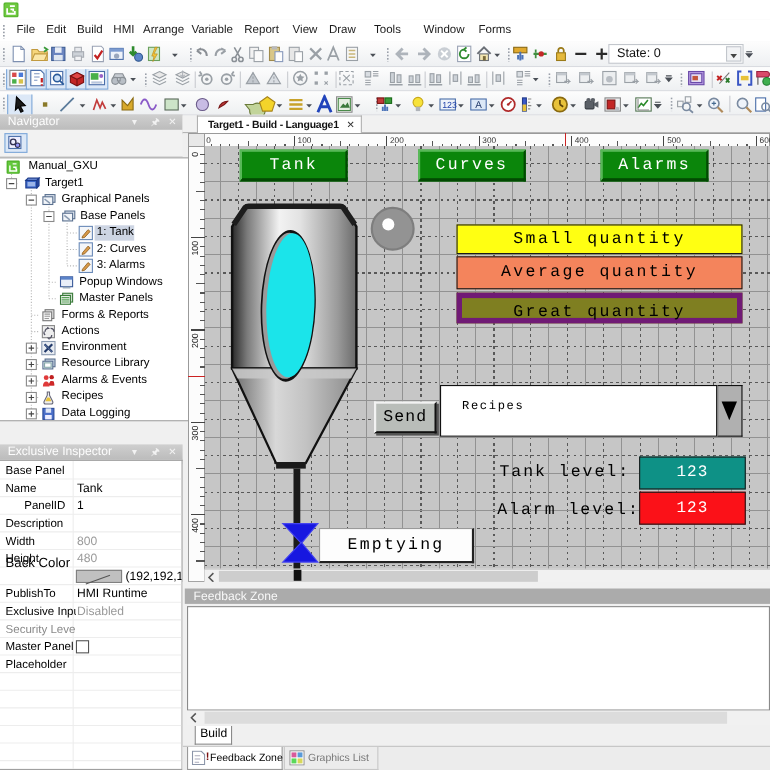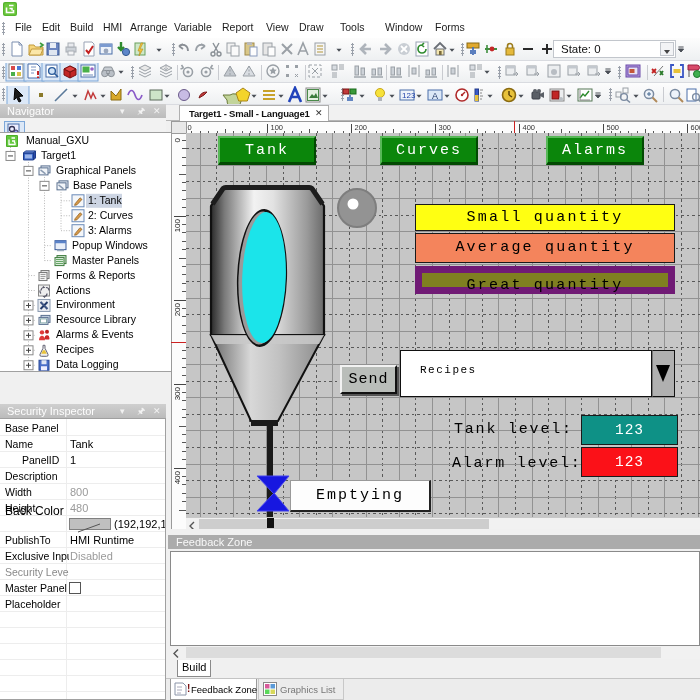--- a/index.html
+++ b/index.html
@@ -479,21 +479,21 @@
   </div>
 <div class="a" style="left:0;top:105px;width:166px;height:295px;background:#f0f0f0">
 <div class="ptit" style="top:-1px"><b>Navigator</b><span class="pbtn" style="left:120px">▾</span><span class="pbtn" style="left:137px">🖈</span><span class="pbtn" style="left:153px">✕</span></div>
 <div class="a" style="left:0;top:13px;width:166px;height:25px;background:#f2f2f2;border-bottom:1px solid #d5d5d5">
       <div class="a" style="left:4px;top:3px;width:21px;height:18px;background:#dce8f7;border:1px solid #7da7d8"><svg width="19" height="16">
           <rect x="3" y="2" width="11" height="11" fill="#eef" stroke="#4a6ea9"></rect>
           <circle cx="7" cy="7" r="2.5" fill="none" stroke="#335" stroke-width="1.3"></circle>
           <circle cx="11" cy="10" r="2" fill="#99f" stroke="#335"></circle>
         </svg></div>
     </div>
-<div class="a" style="left:0;top:27px;width:190px;height:240px;background:#fff;border:1px solid #a0a0a0;border-left:none">
+<div class="a" style="left:0;top:38px;width:190px;height:240px;background:#fff;border:1px solid #a0a0a0;border-left:none">
 <svg class="a" style="left:0;top:0" width="150" height="240">
         <path d="M10.5 14.0L10.5 22.95" stroke="#b8b8b8" stroke-dasharray="1 1.6"></path>
         <path d="M28.5 28.95L28.5 232.25" stroke="#b8b8b8" stroke-dasharray="1 1.6"></path>
         <path d="M44.5 43.9L44.5 127.6" stroke="#b8b8b8" stroke-dasharray="1 1.6"></path>
         <path d="M61 58.849999999999994L61 97.69999999999999" stroke="#b8b8b8" stroke-dasharray="1 1.6"></path>
         <path d="M61 67.8L70 67.8" stroke="#b8b8b8" stroke-dasharray="1 1.6"></path>
         <path d="M61 82.75L70 82.75" stroke="#b8b8b8" stroke-dasharray="1 1.6"></path>
         <path d="M61 97.69999999999999L70 97.69999999999999" stroke="#b8b8b8" stroke-dasharray="1 1.6"></path>
         <path d="M44.5 112.64999999999999L52 112.64999999999999" stroke="#b8b8b8" stroke-dasharray="1 1.6"></path>
         <path d="M44.5 127.6L52 127.6" stroke="#b8b8b8" stroke-dasharray="1 1.6"></path>
@@ -627,21 +627,21 @@
             <path d="M4 8l3-4 3 4" fill="none" stroke="#707070" stroke-width="1.3"></path>
           </svg></div>
         <div class="a" style="left:0;bottom:0;width:14px;height:13px;background:#f2f2f2"><svg width="14" height="13">
             <path d="M4 5l3 4 3-4" fill="none" stroke="#707070" stroke-width="1.3"></path>
           </svg></div>
         <div class="a" style="left:1px;top:14px;width:12px;height:70px;background:#cdcdcd"></div>
       </div>
 </div>
 </div>
 <div class="a" style="left:0;top:400px;width:166px;height:300px;background:#f0f0f0">
-<div class="ptit" style="top:4px"><b>Security Inspector</b><span class="pbtn" style="left:120px">▾</span><span class="pbtn" style="left:137px">🖈</span><span class="pbtn" style="left:153px">✕</span></div>
+<div class="ptit" style="top:4px"><b>Exclusive Inspector</b><span class="pbtn" style="left:120px">▾</span><span class="pbtn" style="left:137px">🖈</span><span class="pbtn" style="left:153px">✕</span></div>
 <div class="a" style="left:0;top:18px;width:166px;height:282px;background:#fff;border:1px solid #a0a0a0;border-left:none;overflow:hidden">
 <svg class="a" style="left:0;top:0" width="165" height="282">
         <path d="M0 16.5H165" stroke="#ededed"></path>
         <path d="M0 32.5H165" stroke="#ededed"></path>
         <path d="M0 48.5H165" stroke="#ededed"></path>
         <path d="M0 64.5H165" stroke="#ededed"></path>
         <path d="M0 80.5H165" stroke="#ededed"></path>
         <path d="M0 96.5H165" stroke="#ededed"></path>
         <path d="M0 112.5H165" stroke="#ededed"></path>
         <path d="M0 128.5H165" stroke="#ededed"></path>
@@ -677,21 +677,21 @@
 <span class="a" style="left:5px;top:130.5px;width:64px;overflow:hidden;font-size:10.5px;color:#000;white-space:nowrap">Exclusive Inpu</span>
 <span class="a" style="left:70px;top:130.5px;font-size:11px;color:#9a9a9a;white-space:nowrap">Disabled</span>
 <span class="a" style="left:5px;top:146.5px;width:64px;overflow:hidden;font-size:10.5px;color:#8a8a8a;white-space:nowrap">Security Level</span>
 <span class="a" style="left:5px;top:162.5px;width:64px;overflow:hidden;font-size:10.5px;color:#000;white-space:nowrap">Master Panel</span>
 <div class="a" style="left:69px;top:163.0px;width:12px;height:12px;background:#fff;border:1px solid #555"></div>
 <span class="a" style="left:5px;top:178.5px;width:64px;overflow:hidden;font-size:10.5px;color:#000;white-space:nowrap">Placeholder</span>
 </div>
   </div>
 <div class="a" style="left:166px;top:105px;width:534px;height:16px;background:#f1f1f1;border-bottom:1px solid #b5b5b5">
     <div class="a" style="left:13px;top:0;width:150px;height:16px;background:#fff;border:1px solid #b0b0b0;border-bottom:none">
-      <span class="a" style="left:9px;top:2px;font-size:9.5px;font-weight:bold;color:#111;white-space:nowrap;letter-spacing:-0.2px">Target1 - Small - Language1</span>
+      <span class="a" style="left:9px;top:2px;font-size:9.5px;font-weight:bold;color:#111;white-space:nowrap;letter-spacing:-0.2px">Target1 - Build - Language1</span>
       <span class="a" style="left:135px;top:2px;font-size:9px;color:#333">✕</span>
     </div>
   </div>
 <svg class="a" style="left:166px;top:121px" width="534" height="408" shape-rendering="crispEdges">
     <rect x="5" y="0" width="15" height="12" fill="#e8e8e8" stroke="#9a9a9a"></rect>
     <rect x="20" y="0" width="514" height="12" fill="#fcfcfc" stroke="#9a9a9a"></rect>
     <path d="M25.900000000000006 9.5V12" stroke="#555"></path>
     <path d="M34.30000000000001 9.5V12" stroke="#555"></path>
     <path d="M42.69999999999999 9.5V12" stroke="#555"></path>
     <path d="M51.099999999999994 9.5V12" stroke="#555"></path>
@@ -900,21 +900,21 @@
     <rect x="51" y="240" width="27" height="6" fill="#1a1a1a"></rect>
     <path d="M70 246 V 346" stroke="#1a1a1a" stroke-width="6"></path>
     <g transform="rotate(2 62 98)">
       <ellipse cx="62" cy="98" rx="25" ry="69" fill="#111"></ellipse>
       <ellipse cx="61" cy="98" rx="22.5" ry="66.5" fill="#9a9a9a"></ellipse>
       <ellipse cx="64" cy="97.5" rx="21.8" ry="65.5" fill="#1be4ea"></ellipse>
     </g>
   </svg>
 <div class="a" style="left:415px;top:204px;width:260px;height:27px;background:#ffff12;border:1px solid #1a1a1a;color:#000;text-align:center;font-family:'Liberation Mono',monospace;font-size:15px;letter-spacing:2.2px;line-height:25px">Small quantity</div>
 <div class="a" style="left:415px;top:233px;width:260px;height:30px;background:#f4845c;border:1px solid #1a1a1a;color:#000;text-align:center;font-family:'Liberation Mono',monospace;font-size:15px;letter-spacing:2.2px;line-height:28px">Average quantity</div>
-<div class="a" style="left:415px;top:266px;width:260px;height:28px;background:#7f7f21;border:7px solid #701a75;color:#000;text-align:center;font-family:'Liberation Mono',monospace;font-size:15px;letter-spacing:2.2px;line-height:26px">Great quantity</div>
+<div class="a" style="left:415px;top:266px;width:260px;height:28px;background:#7f7f21;border:5px solid #701a75;color:#000;text-align:center;font-family:'Liberation Mono',monospace;font-size:15px;letter-spacing:2.2px;line-height:26px">Great quantity</div>
 <div class="a" style="left:340px;top:365px;width:57px;height:29px;background:#b9bdb9;border-top:2px solid #f2f2f2;border-left:2px solid #f2f2f2;border-right:2px solid #111;border-bottom:2px solid #111;box-shadow:2px 2px 0 #555;color:#000;text-align:center;font-family:'Liberation Mono',monospace;font-size:15px;letter-spacing:1px;line-height:25px">Send</div>
 <div class="a" style="left:400px;top:350px;width:252px;height:47px;background:#fff;border:1.5px solid #111">
     <span class="a" style="left:19px;top:13px;font-family:'Liberation Mono',monospace;font-size:11px;letter-spacing:1.5px;color:#000">Recipes</span>
   </div>
 <div class="a" style="left:652px;top:350px;width:23px;height:47px;background:#b0b0b0;border:1.5px solid #111;border-left:1px solid #777"><svg width="20" height="44">
       <path d="M3 14h14l-7 17z" fill="#000"></path>
     </svg></div>
 <span class="a" style="left:454px;top:421px;font-family:'Liberation Mono',monospace;font-size:15px;letter-spacing:1.8px;color:#000">Tank level:</span>
 <span class="a" style="left:452px;top:455px;font-family:'Liberation Mono',monospace;font-size:15px;letter-spacing:1.8px;color:#000">Alarm level:</span>
 <div class="a" style="left:581px;top:415px;width:97px;height:30px;background:#0e9186;border:1px solid #1a1a1a;color:#fff;text-align:center;font-family:'Liberation Mono',monospace;font-size:14.5px;letter-spacing:1px;line-height:28px">123</div>

